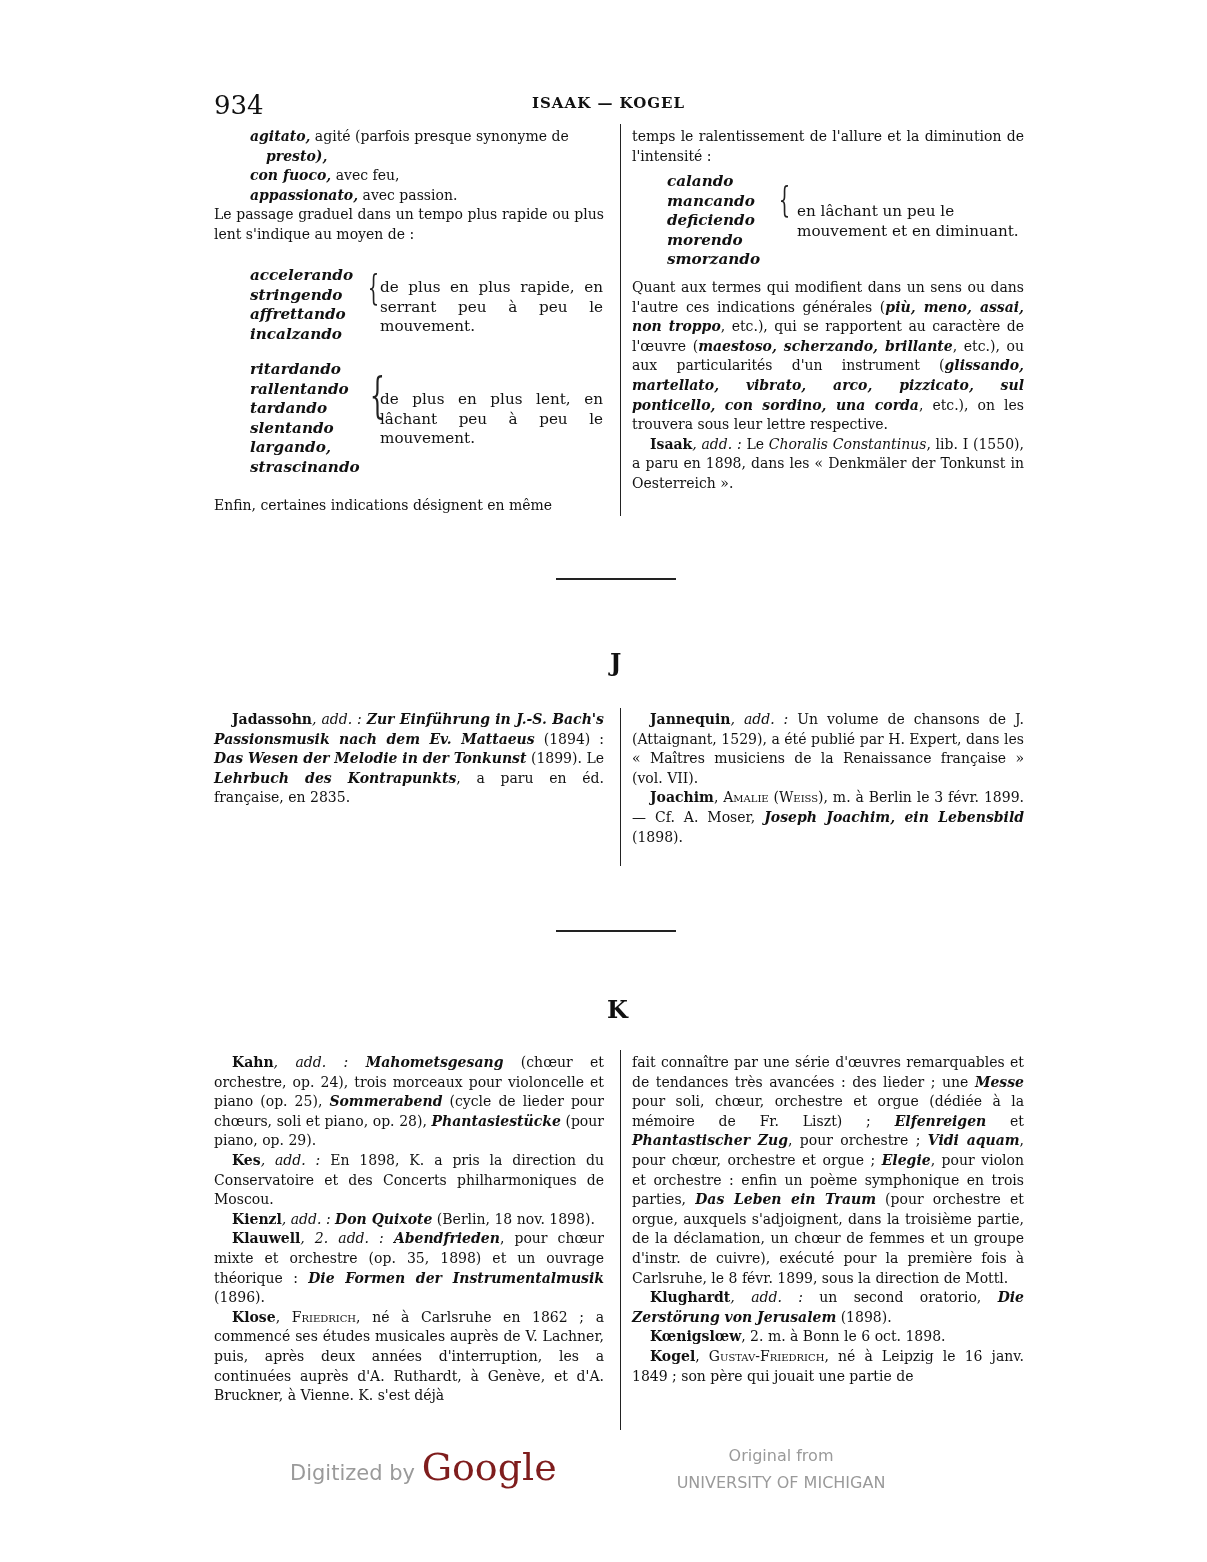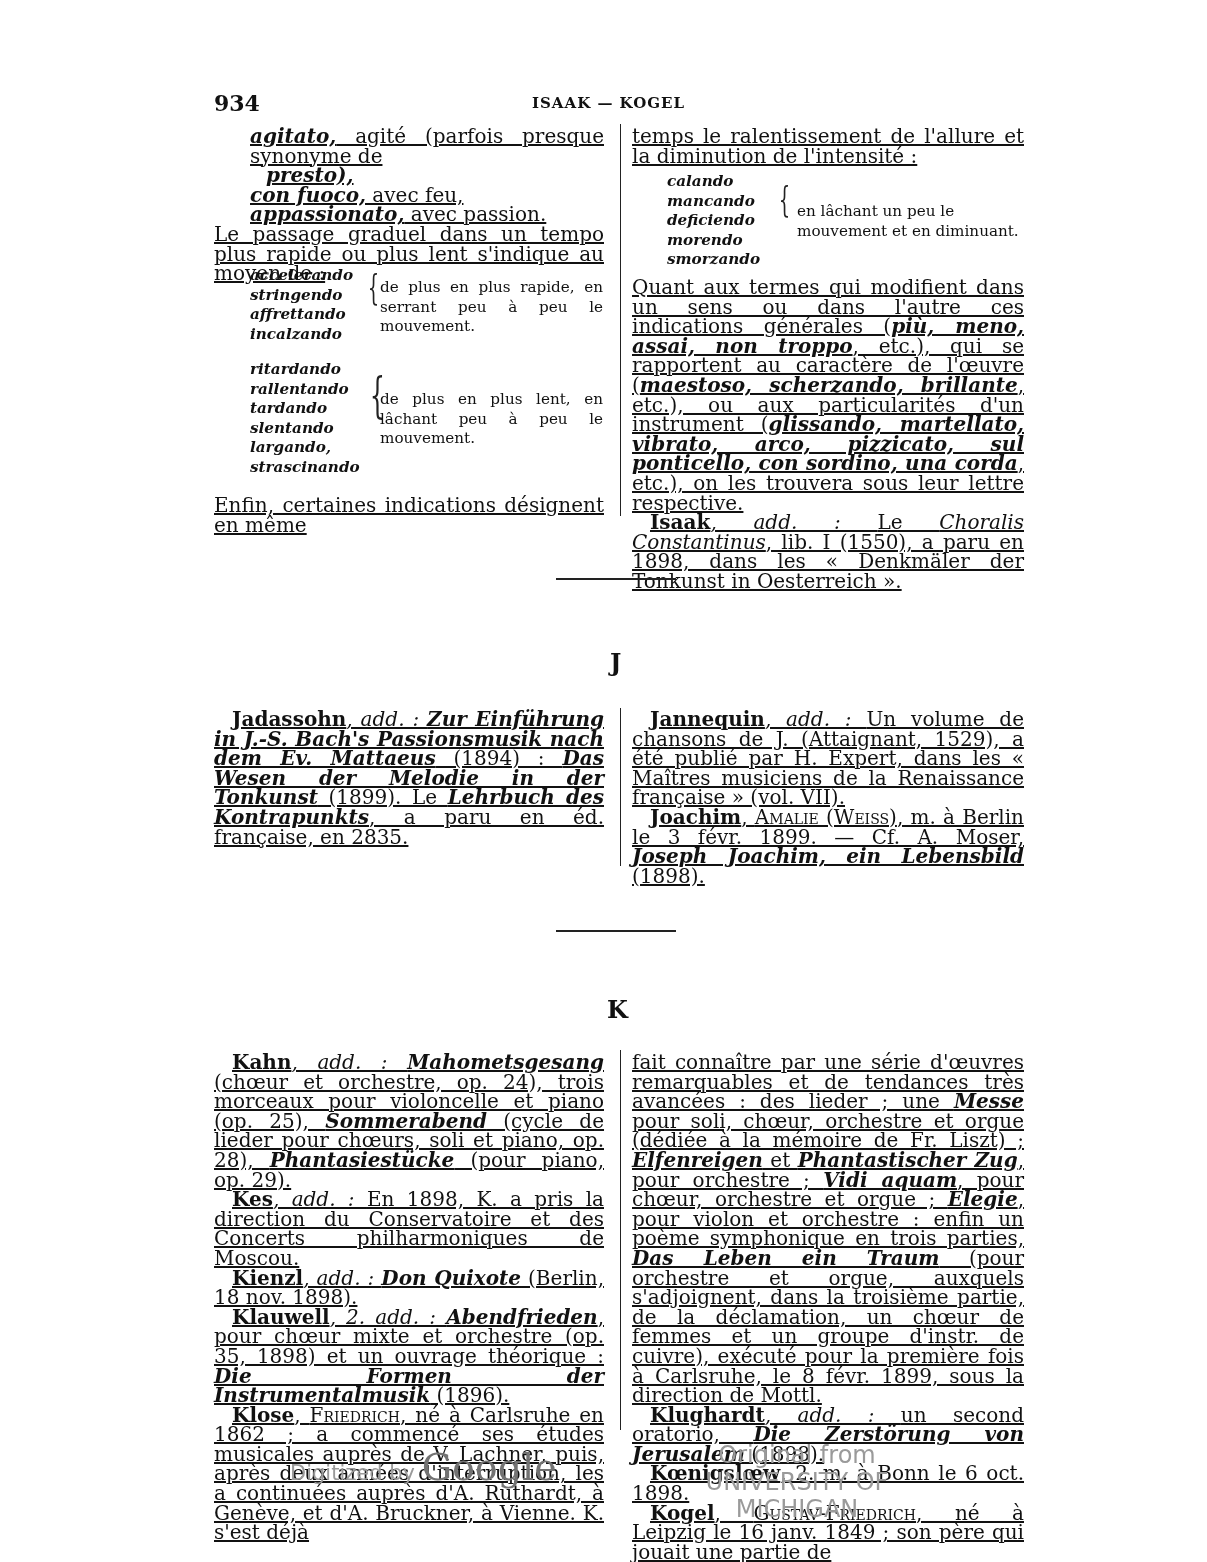--- a/index.html
+++ b/index.html
@@ -1,37 +1,37 @@
 <!DOCTYPE html>
 <html><head>
   <meta charset="utf-8">
   <style>
     html, body { margin: 0; padding: 0; background: #ffffff; }
     body { width: 1207px; height: 1562px; position: relative; overflow: hidden;
            font-family: "DejaVu Serif", "Liberation Serif", serif; color: #111; }
     .page { position: absolute; left: 0; top: 0; width: 1207px; height: 1562px; }
     .header { position: absolute; top: 90px; left: 214px; width: 812px; height: 26px; }
-    .page-number { position: absolute; left: 0; top: 0; font-size: 22px; font-weight: bold; }
+    .page-number { position: absolute; left: 0; top: 0; font-size: 26px; font-weight: normal; }
     .running-head { position: absolute; left: 318px; top: 4px; font-size: 15px; font-weight: bold; letter-spacing: 1px; }
-    .col { position: absolute; font-size: 20px; line-height: 19.6px; text-align: justify; text-decoration: underline; }
+    .col { position: absolute; font-size: 14px; line-height: 19.6px; text-align: justify; }
     .col p { margin: 0; }
     .indent { text-indent: 18px; }
     .rule-v { position: absolute; width: 1px; background: #222; }
     .rule-h { position: absolute; height: 2px; background: #222; }
     .letter { position: absolute; font-size: 24px; font-weight: bold; }
     .b { font-weight: bold; }
     .i { font-style: italic; }
     .sc { font-variant: small-caps; }
     .terms { font-style: italic; font-weight: bold; line-height: 19.6px; }
     .brace-block { position: absolute; font-size: 15.2px; line-height: 19.6px; }
     .brace { position: absolute; font-size: 36px; font-weight: 200; color: #222; transform: scaleX(0.5); }
     .footer { position: absolute; top: 1440px; color: #9a9a9a; font-family: "DejaVu Sans", "Liberation Sans", sans-serif; }
     .digitized { left: 290px; top: 1445px; font-size: 21px; }
-    .digitized .google { font-family: "DejaVu Serif", serif; font-size: 38px; color: #737373; }
-    .original { left: 672px; top: 1442px; font-size: 24px; text-align: center; width: 250px; line-height: 27px; }
+    .digitized .google { font-family: "DejaVu Serif", serif; font-size: 38px; color: #7f1d1d; }
+    .original { left: 656px; top: 1442px; font-size: 16px; text-align: center; width: 250px; line-height: 27px; }
   </style>
 </head>
 <body>
 
 <div class="page">
 
   <div class="header">
     <span class="page-number">934</span>
     <span class="running-head">ISAAK — KOGEL</span>
   </div>

